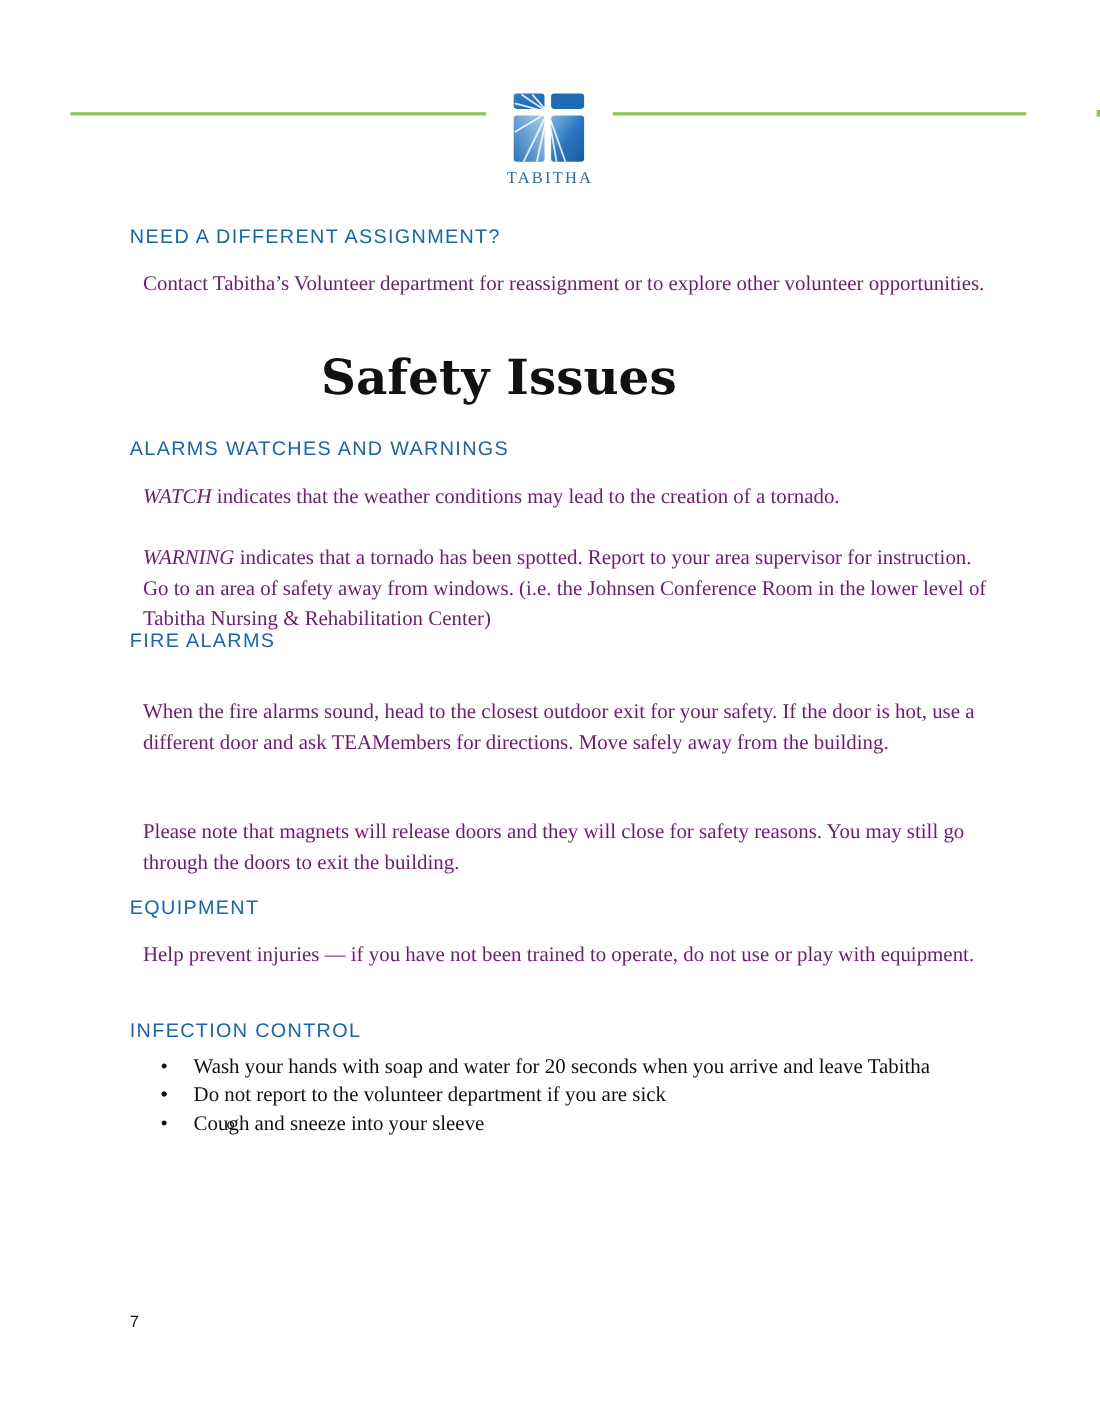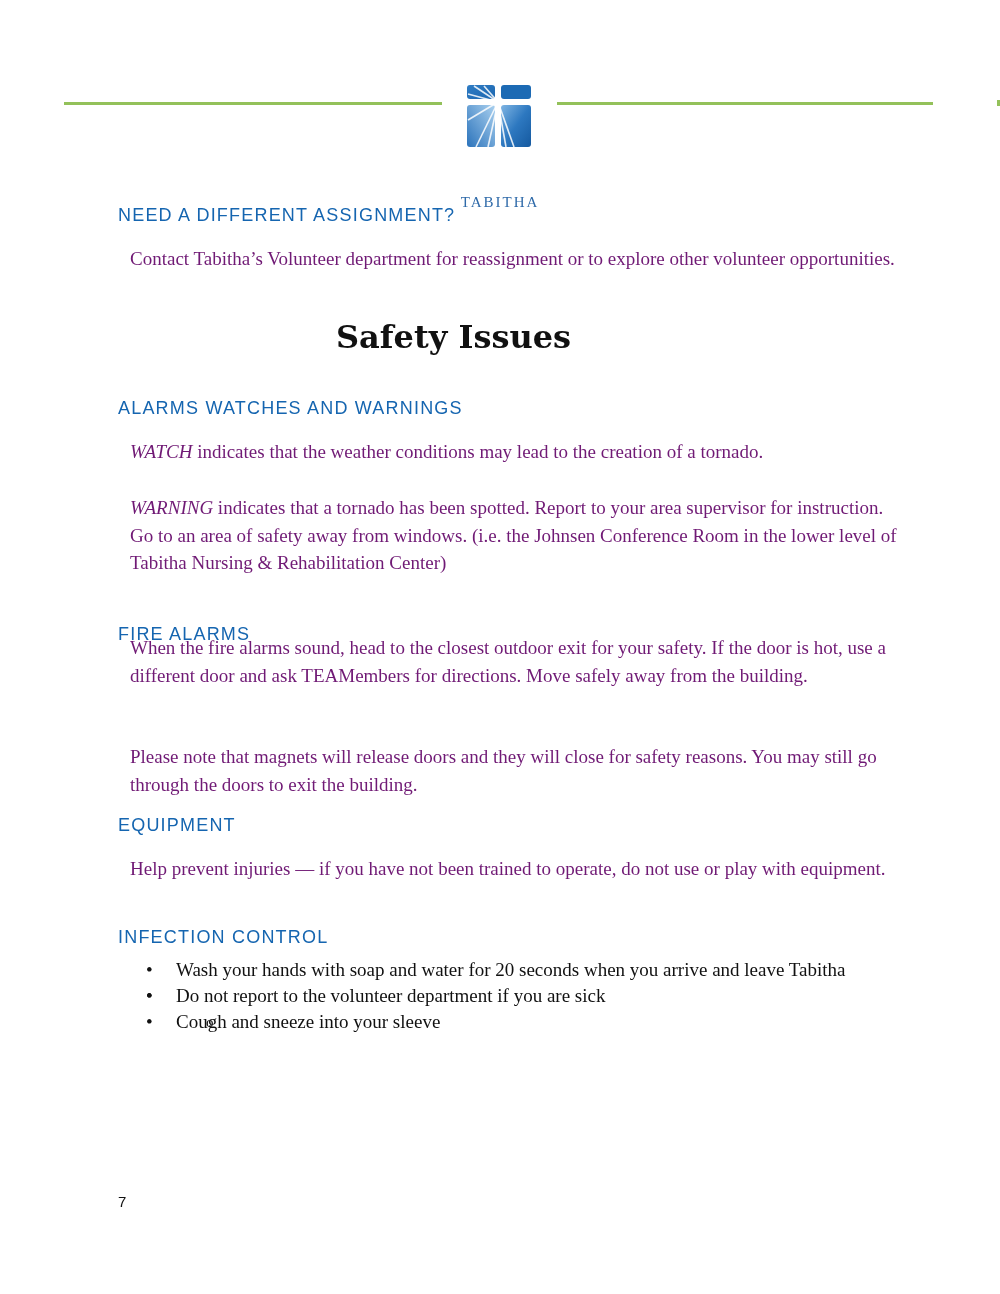--- a/index.html
+++ b/index.html
@@ -6,30 +6,30 @@
   body { width: 1000px; height: 1294px; position: relative; overflow: hidden; }
   .page { position: absolute; left: 0; top: 0; width: 1000px; height: 1294px; background: #fff; }
 
   .rule { position: absolute; height: 3px; background: #93c15a; top: 102px; }
   .rule.left { left: 64px; width: 378px; }
   .rule.right { left: 557px; width: 376px; }
   .rule-tick { position: absolute; left: 997px; top: 100px; width: 3px; height: 6px; background: #93c15a; }
 
   .logo { position: absolute; left: 466px; top: 84px; width: 66px; height: 64px; }
   .logo-word { position: absolute; left: 440px; top: 154px; width: 120px; text-align: center;
-    font-family: "Liberation Serif", serif; font-size: 15px; letter-spacing: 2px; color: #2f6aa9; margin-top: 40px; }
+    font-family: "Liberation Serif", serif; font-size: 15px; letter-spacing: 2px; color: #2f6aa9; }
 
   .content { position: absolute; left: 118px; top: 0; width: 780px; }
   .h2 { position: absolute; left: 0; font-family: "Liberation Sans", sans-serif; font-size: 18px;
     letter-spacing: 1.2px; color: #1565b0; font-weight: normal; margin: 0; white-space: nowrap; }
   .p { position: absolute; left: 0; width: 780px; font-family: "Liberation Serif", serif;
     font-size: 19px; line-height: 27.5px; color: #701a75; margin: 12px; }
   .p b i, .p .em { font-weight: normal; font-style: italic; }
   .title { position: absolute; left: 0; width: 907px; top: 318px; text-align: center;
-    font-family: "DejaVu Serif", serif; font-weight: bold; font-size: 32px; color: #111; margin: 0; }
+    font-family: "DejaVu Serif", serif; font-weight: bold; font-size: 44px; color: #111; margin: 0; }
 
   .list { position: absolute; left: 0; top: 958px; width: 780px; margin: 0; padding: 0; list-style: none;
     font-family: "Liberation Serif", serif; font-size: 19px; line-height: 24.5px; color: #111; }
   .list li { position: relative; padding-left: 58px; margin-bottom: 1.5px; }
   .list li .bullet { position: absolute; left: 28px; top: 0; }
   .list li.sub { padding-left: 117px; }
   .list li.sub .bullet { left: 88px; font-size: 15px; }
 
   .page-num { position: absolute; left: 118px; top: 1193px; font-family: "Liberation Sans", sans-serif;
     font-size: 15px; color: #111; }
@@ -80,21 +80,21 @@
 
   <div class="content">
 
     <h2 class="h2" style="top:205px">NEED A DIFFERENT ASSIGNMENT?</h2>
     <p class="p" style="top:233px">Contact Tabitha’s Volunteer department for reassignment or to explore other volunteer opportunities.</p>
 
     <h2 class="h2" style="top:398px">ALARMS WATCHES AND WARNINGS</h2>
     <p class="p" style="top:426px"><span class="em">WATCH</span><span> indicates that the weather conditions may lead to the creation of a tornado.</span></p>
     <p class="p" style="top:482px"><span class="em">WARNING</span><span> indicates that a tornado has been spotted. Report to your area supervisor for instruction. Go to an area of safety away from windows. (i.e. the Johnsen Conference Room in the lower level of Tabitha Nursing &amp; Rehabilitation Center)</span></p>
 
-    <h2 class="h2" style="top:624px">FIRE ALARMS</h2>
+    <h2 class="h2" style="top:572px">FIRE ALARMS</h2>
     <p class="p" style="top:622px">When the fire alarms sound, head to the closest outdoor exit for your safety. If the door is hot, use a different door and ask TEAMembers for directions. Move safely away from the building.</p>
     <p class="p" style="top:731px">Please note that magnets will release doors and they will close for safety reasons. You may still go through the doors to exit the building.</p>
 
     <h2 class="h2" style="top:815px">EQUIPMENT</h2>
     <p class="p" style="top:843px">Help prevent injuries — if you have not been trained to operate, do not use or play with equipment.</p>
 
     <h2 class="h2" style="top:927px">INFECTION CONTROL</h2>
     <ul class="list">
       <li><span class="bullet">•</span><span>Wash your hands with soap and water for 20 seconds when you arrive and leave Tabitha</span></li>
       <li><span class="bullet">•</span></li>

